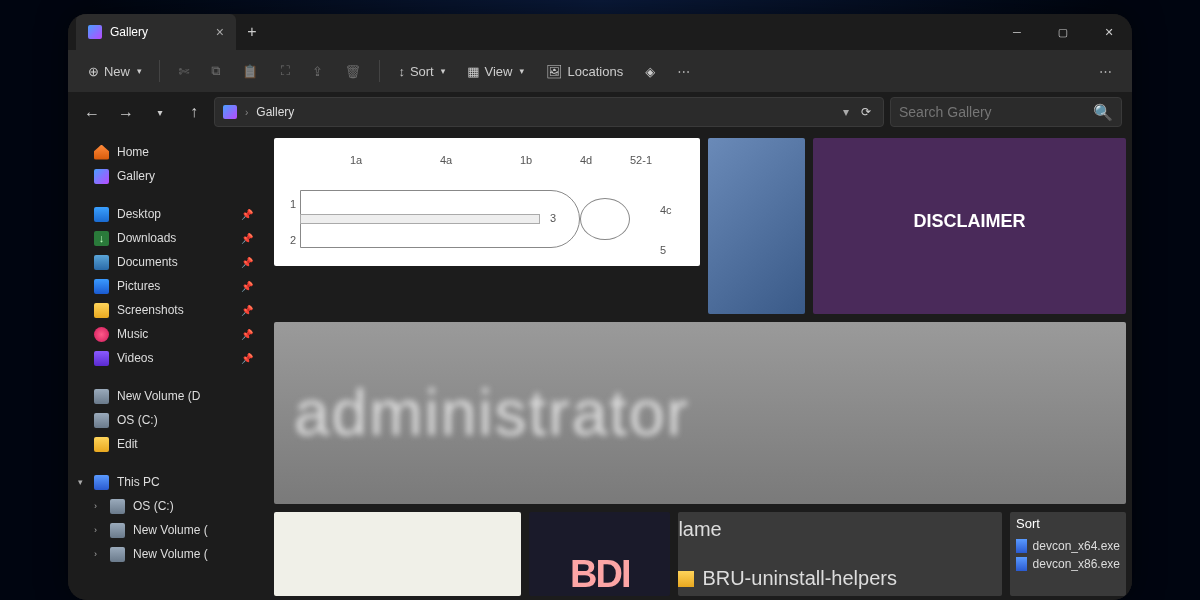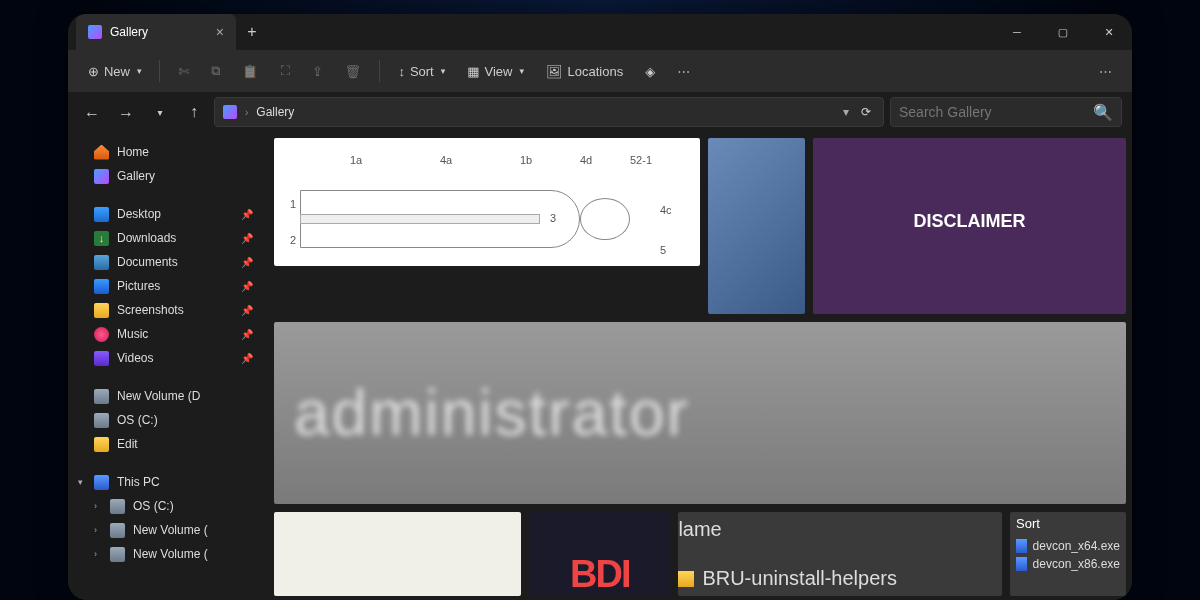--- a/index.html
+++ b/index.html
@@ -55,21 +55,21 @@
 .thumb { background: #fff; border-radius: 2px; overflow: hidden; position: relative; }
 .t1 { width: 436px; height: 128px; }
 .t2 { width: 100px; height: 176px; background: linear-gradient(135deg, #6a8ab8, #3a5a88); }
 .t3 { width: 320px; height: 176px; background: #4a2a5a; display: flex; flex-direction: column; align-items: center; justify-content: center; padding: 12px; text-align: center; }
 .t3 .title { color: #fff; font-size: 18px; font-weight: 600; margin-bottom: 10px; }
 .t3 .body-txt { color: #f5d050; font-size: 13px; line-height: 1.4; font-weight: 600; }
 .t4 { width: 100%; height: 182px; background: linear-gradient(#9a9a9a, #7a7a7a); display: flex; align-items: center; padding-left: 20px; }
 .t4 .blur { color: #ddd; font-size: 64px; filter: blur(3px); letter-spacing: 2px; }
 .t5 { width: 252px; height: 84px; background: #f0f0e8; }
 .t6 { width: 144px; height: 84px; background: #1a1a2a; display: flex; align-items: flex-end; justify-content: center; }
-.t6 .bru { color: #ef4444; font-size: 38px; font-weight: 900; letter-spacing: -2px; }
+.t6 .bru { color: #fca5a5; font-size: 38px; font-weight: 900; letter-spacing: -2px; }
 .t7 { width: 330px; height: 84px; background: #3a3a3a; padding: 6px 0; color: #ddd; font-size: 20px; display:flex; flex-direction:column; justify-content:space-between; }
 .t7 .row7 { display:flex; align-items:center; gap:8px; }
 .t7 .fic { width:16px; height:16px; background: linear-gradient(#ffd45a,#e8a820); }
 .t8 { width: 118px; height: 84px; background: #3a3a3a; padding: 4px 6px; color: #ddd; font-size: 13px; display:flex; flex-direction:column; gap:4px; }
 .t8 .hdr { font-weight: 400; color:#fff; margin-bottom:4px; }
 .t8 .r8 { display:flex; align-items:center; gap:6px; font-size:12px; }
 .t8 .eic { width:14px; height:14px; background: linear-gradient(#5a9aff,#2a5ad0); }
 .diagram { position:absolute; inset:16px; }
 .diagram .dbox { position:absolute; border:1.5px solid #888; }
 .diagram .dlab { position:absolute; font-size:11px; color:#555; }

